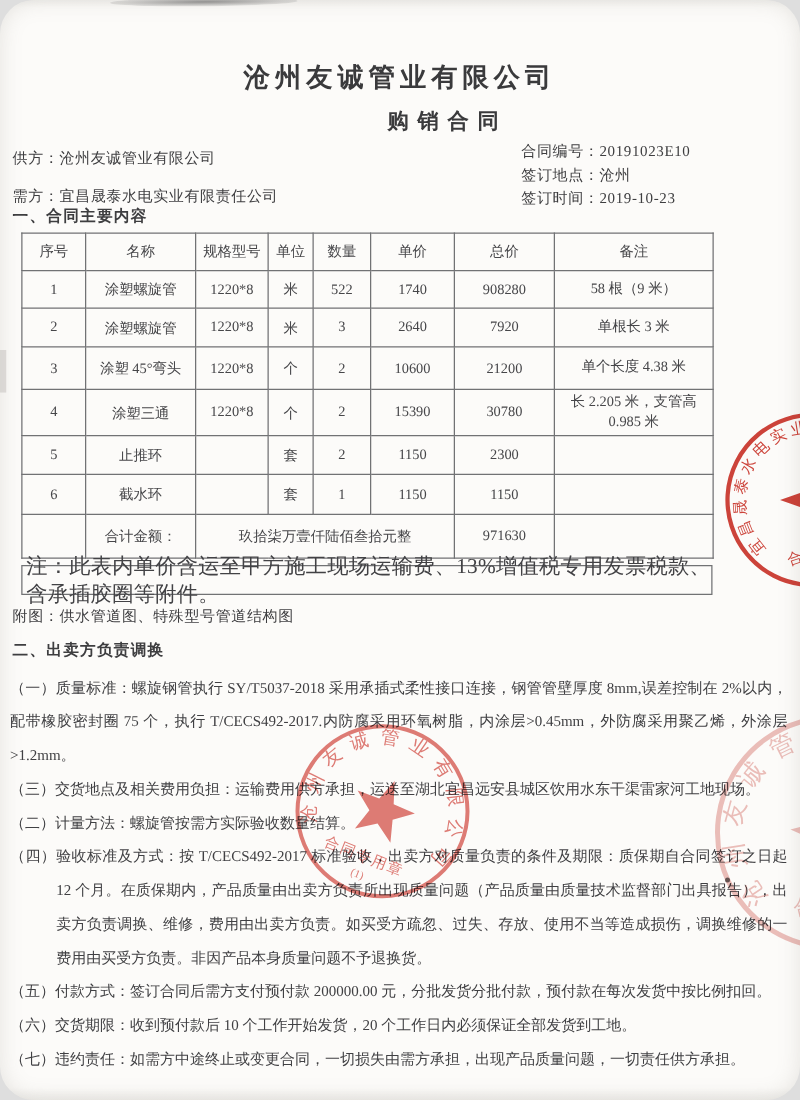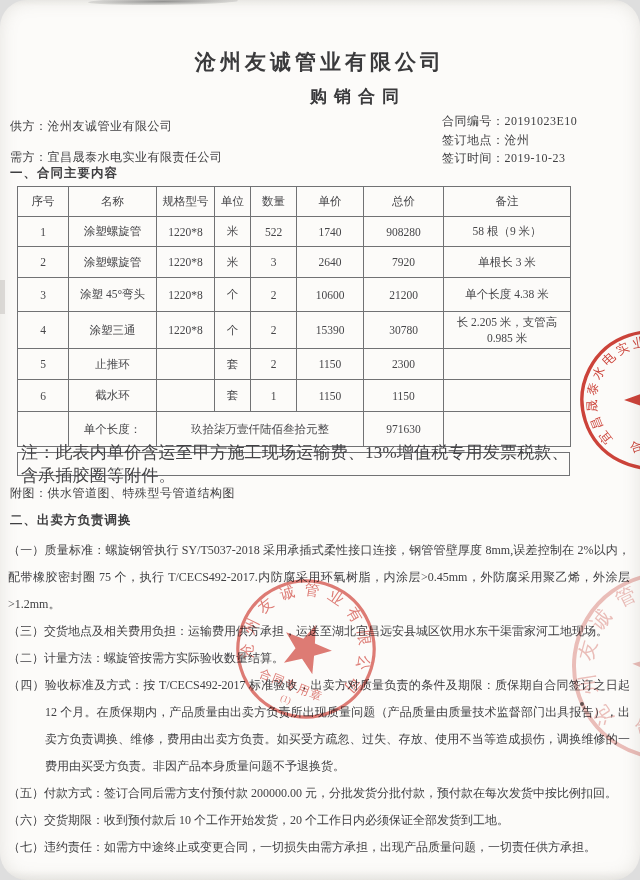--- a/index.html
+++ b/index.html
@@ -19,21 +19,21 @@
   .artifact-edge{position:absolute;left:0;top:280px;width:5px;height:34px;background:#c9c7c3;opacity:.6;}
 
   .company-title{position:absolute;left:0;top:48px;width:100%;margin:0;text-align:center;
     font-size:21px;font-weight:600;letter-spacing:4px;color:#3a3a3c;}
   .doc-title{position:absolute;left:0;top:85px;width:100%;margin:0;text-align:center;
     font-size:17px;font-weight:600;letter-spacing:7px;color:#3a3a3c;padding-left:38px;}
 
   .party-line{position:absolute;left:10px;margin:0;font-size:12px;letter-spacing:.5px;}
   .party-supplier{top:118px;}
   .party-buyer{top:149px;}
-  .meta-block{position:absolute;left:442px;top:112px;font-size:12px;line-height:18.5px;letter-spacing:.5px;}
+  .meta-block{position:absolute;left:417px;top:112px;font-size:12px;line-height:18.5px;letter-spacing:.5px;}
   .meta-block p{margin:0;}
 
   .sec-heading{position:absolute;left:10px;margin:0;font-size:12.5px;font-weight:700;letter-spacing:1px;}
   .sec1-heading{top:165px;}
   .sec2-heading{top:512px;}
 
   table.items{position:absolute;left:17px;top:186px;width:553px;border-collapse:collapse;
     font-size:11.5px;color:#464649;table-layout:fixed;}
   table.items td,table.items th{border:1px solid #717274;padding:1px 2px;text-align:center;
     font-weight:normal;vertical-align:middle;overflow:hidden;}
@@ -163,21 +163,21 @@
         <td>截水环</td>
         <td></td>
         <td>套</td>
         <td>1</td>
         <td>1150</td>
         <td>1150</td>
         <td class="remark-cell"></td>
       </tr>
       <tr class="h-35">
         <td></td>
-        <td>单个长度：</td>
+        <td>合计金额：</td>
         <td colspan="4">玖拾柒万壹仟陆佰叁拾元整</td>
         <td>971630</td>
         <td></td>
       </tr>
     </tbody>
   </table>
 
   <div class="note-box">注：此表内单价含运至甲方施工现场运输费、13%增值税专用发票税款、含承插胶圈等附件。</div>
 
   <p class="attachment-line">附图：供水管道图、特殊型号管道结构图</p>

